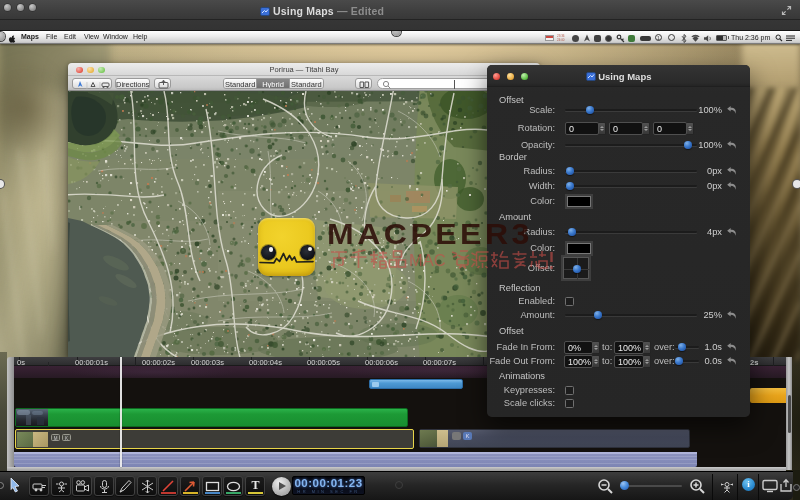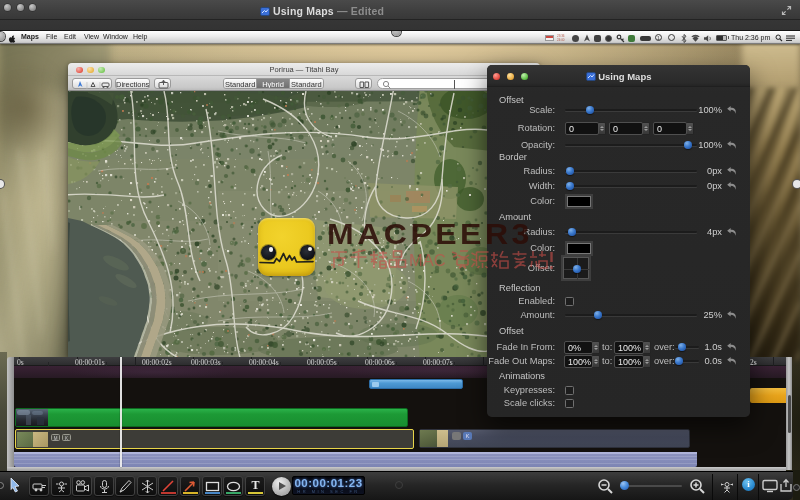--- a/index.html
+++ b/index.html
@@ -97,21 +97,21 @@
 .stup { position:absolute; left:1.2px; top:3px; width:0; height:0; border-left:2.2px solid transparent; border-right:2.2px solid transparent; border-bottom:2.6px solid #9a9a9a; }
 .stdn { position:absolute; left:1.2px; bottom:3px; width:0; height:0; border-left:2.2px solid transparent; border-right:2.2px solid transparent; border-top:2.6px solid #9a9a9a; }
 .chk { position:absolute; width:9px; height:9px; background:#1d1d1d; border:1px solid #707070; border-radius:1.5px; }
 .swatch { position:absolute; width:24px; height:11px; background:#000; border:1px solid #777; box-shadow:0 0 0 2px #3e3e3e; }
 
 
 #timeline { position:absolute; left:0; top:357px; width:800px; height:113px; }
 #tedgeL { position:absolute; left:7px; top:357px; width:7px; height:110px; background:linear-gradient(90deg,#c2c2c2,#8e8e8e); border-radius:3px 0 0 0; }
 #tedgeR { position:absolute; left:786px; top:357px; width:6px; height:113px; background:linear-gradient(90deg,#9a9a9a,#c6c6c6 50%, #909090); }
 #ruler { position:absolute; left:14px; top:0px; width:772px; height:9px; background:linear-gradient(180deg,#3e3e40,#2d2d2f); border-bottom:1px solid #1a1a1a; color:#d6d6d6; font-size:7.5px; }
-#ruler span { position:absolute; top:0.5px;font-family:Liberation Serif, serif; }
+#ruler span { position:absolute; top:0.5px; }
 #purple { position:absolute; left:14px; top:9px; width:772px; height:12px;
   background:
    radial-gradient(ellipse 120px 10px at 18% 50%, rgba(90,60,92,.25), rgba(0,0,0,0) 70%),
    radial-gradient(ellipse 150px 10px at 55% 40%, rgba(100,70,100,.18), rgba(0,0,0,0) 70%),
    radial-gradient(ellipse 100px 10px at 85% 60%, rgba(80,50,80,.2), rgba(0,0,0,0) 70%),
    linear-gradient(180deg,#392234,#271a24); }
 .clip { position:absolute; border-radius:2px; }
 #playhead { position:absolute; left:120px; top:357px; width:1.5px; height:110px; background:rgba(240,240,240,.92); box-shadow:0 0 1px #000; }
 
 
@@ -2462,21 +2462,21 @@
         <div class="stup"></div>
         <div class="stdn"></div>
       </div>
 <div class="abs" style="left:167px;top:277px;font-size:9.3px;color:#bdbdbd">over:</div>
 <div class="sltrack" style="left:188px;top:281px;width:24px"></div>
       <div class="slknob" style="left:191px;top:278px"></div>
 <div class="pval" style="left:195px;top:277px">1.0s</div>
 <svg class="abs" style="left:239px;top:277px" width="12" height="10" viewBox="0 0 13 11">
         <path d="M5,1.2 L1.2,4.2 L5,7.2 L5,5.3 C8,5.3 9.8,6.5 10.3,9.6 C11.6,5.2 9.3,3.1 5,3.1 Z" fill="#8e8e8e"></path>
       </svg>
-<div class="plabel" style="left:-52px;top:291px">Fade Out Maps:</div>
+<div class="plabel" style="left:-52px;top:291px">Fade Out From:</div>
 <div class="stepf" style="left:77px;top:289.5px;width:29px">100%</div>
       <div class="stepbtn" style="left:106px;top:289.5px">
         <div class="stup"></div>
         <div class="stdn"></div>
       </div>
 <div class="abs" style="left:115px;top:291px;font-size:9.3px;color:#bdbdbd">to:</div>
 <div class="stepf" style="left:127px;top:289.5px;width:30px">100%</div>
       <div class="stepbtn" style="left:157px;top:289.5px">
         <div class="stup"></div>
         <div class="stdn"></div>

